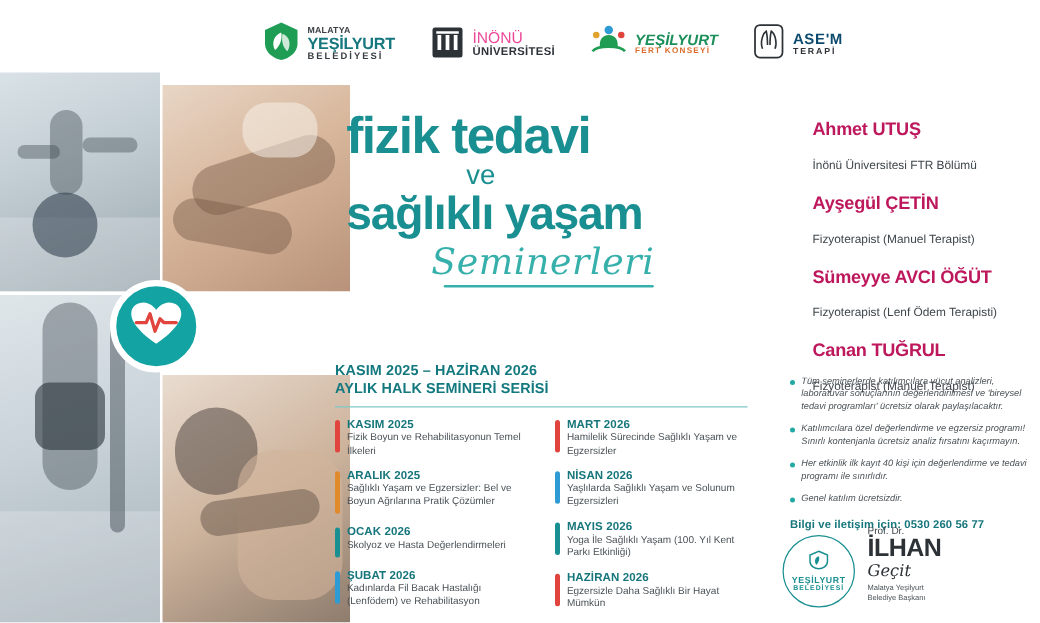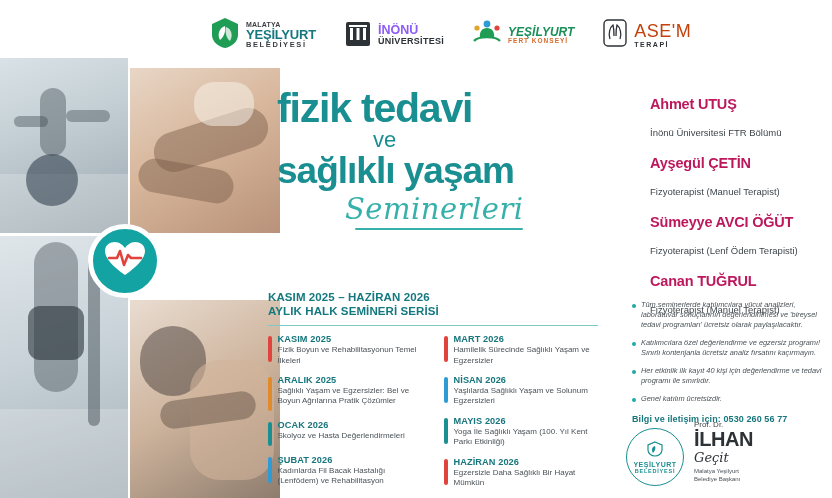--- a/index.html
+++ b/index.html
@@ -25,27 +25,27 @@
     gap: 14px;
   }
   .logo-item { display: flex; align-items: center; gap: 6px; }
   .logo-mark { flex: none; }
   .logo-text { line-height: 1.02; }
   .logo-text .l1 { font-size: 7px; font-weight: bold; color: #3a3f44; letter-spacing: .2px; }
   .logo-text .l2 { font-size: 13px; font-weight: bold; color: #16777f; letter-spacing: -.2px; }
   .logo-text .l3 { font-size: 7.5px; font-weight: bold; color: #3a3f44; letter-spacing: 1.6px; }
   .logo-div { width: 1px; height: 34px; background: #d2d7da; }
 
-  .inonu-text .u1 { font-size: 12.5px; font-weight: bold; color: #8b5cf6; }
+  .inonu-text .u1 { font-size: 12.5px; font-weight: normal; color: #ec4899; }
   .inonu-text .u2 { font-size: 9px; font-weight: bold; color: #2d3237; letter-spacing: .3px; }
 
   .yk-text .y1 { font-size: 12px; font-weight: bold; color: #1b8f5a; font-style: italic; }
   .yk-text .y2 { font-size: 6.5px; font-weight: bold; color: #d96b2b; letter-spacing: 1px; }
 
-  .asem-text .a1 { font-size: 18px; font-weight: normal; color: #c2410c; letter-spacing: .5px; }
+  .asem-text .a1 { font-size: 12px; font-weight: bold; color: #0c4a6e; letter-spacing: .5px; }
   .asem-text .a2 { font-size: 7px; font-weight: bold; color: #2d3237; letter-spacing: 1.5px; }
 
   
   .photo { position: absolute; overflow: hidden; }
   .ph1 { left: 0; top: 58px; width: 128px; height: 175px; background: linear-gradient(160deg,#d9e2e6 0%,#c3ced4 40%,#9aa7ae 100%); }
   .ph2 { left: 130px; top: 68px; width: 150px; height: 165px; background: linear-gradient(150deg,#e8d6c6 0%,#d8b79c 45%,#b8927a 100%); }
   .ph3 { left: 0; top: 236px; width: 128px; height: 262px; background: linear-gradient(165deg,#dfe6ea 0%,#c8d2d8 45%,#a4b0b7 100%); }
   .ph4 { left: 130px; top: 300px; width: 150px; height: 198px; background: linear-gradient(150deg,#e9dcd0 0%,#cdb39c 50%,#8e7c6d 100%); }
 
   

